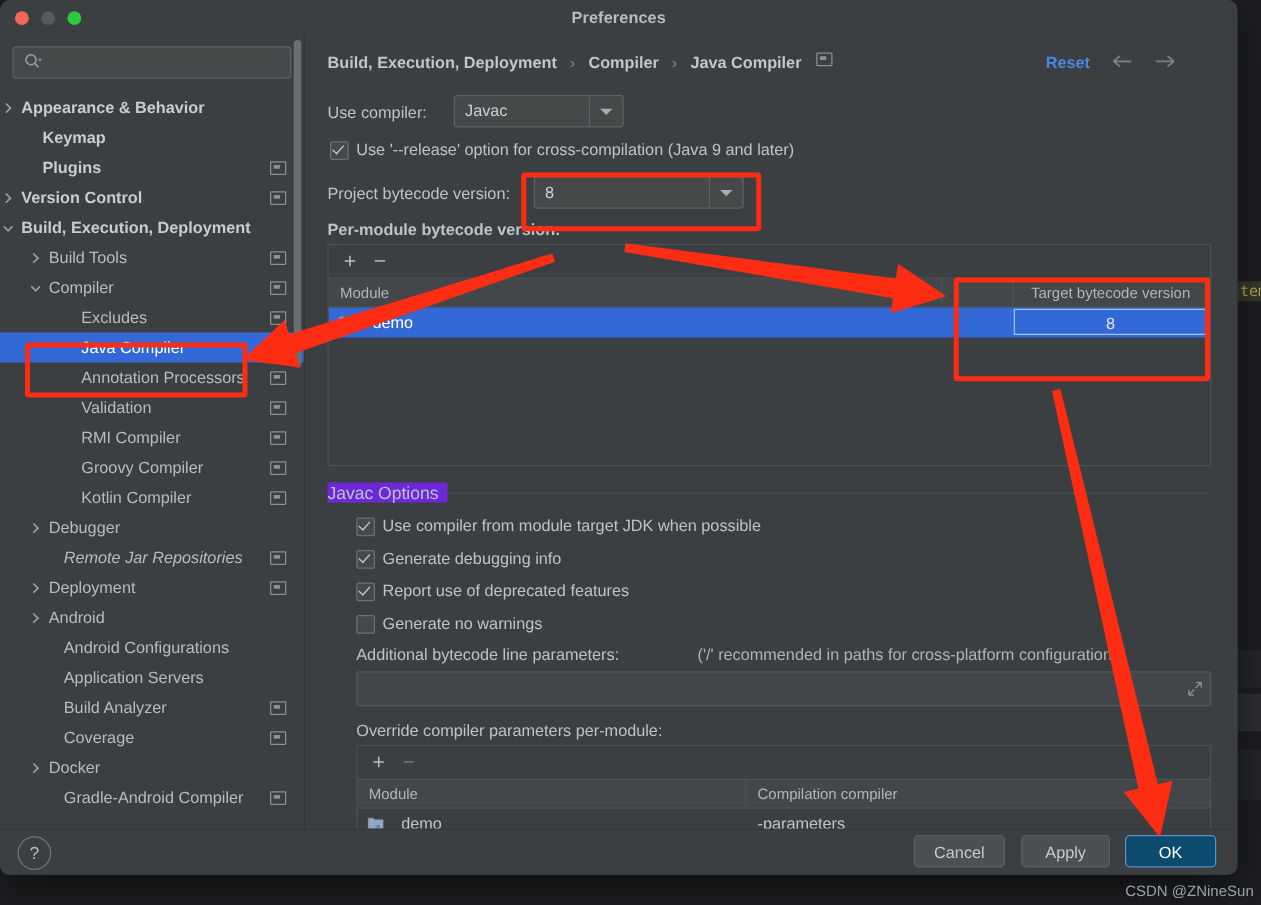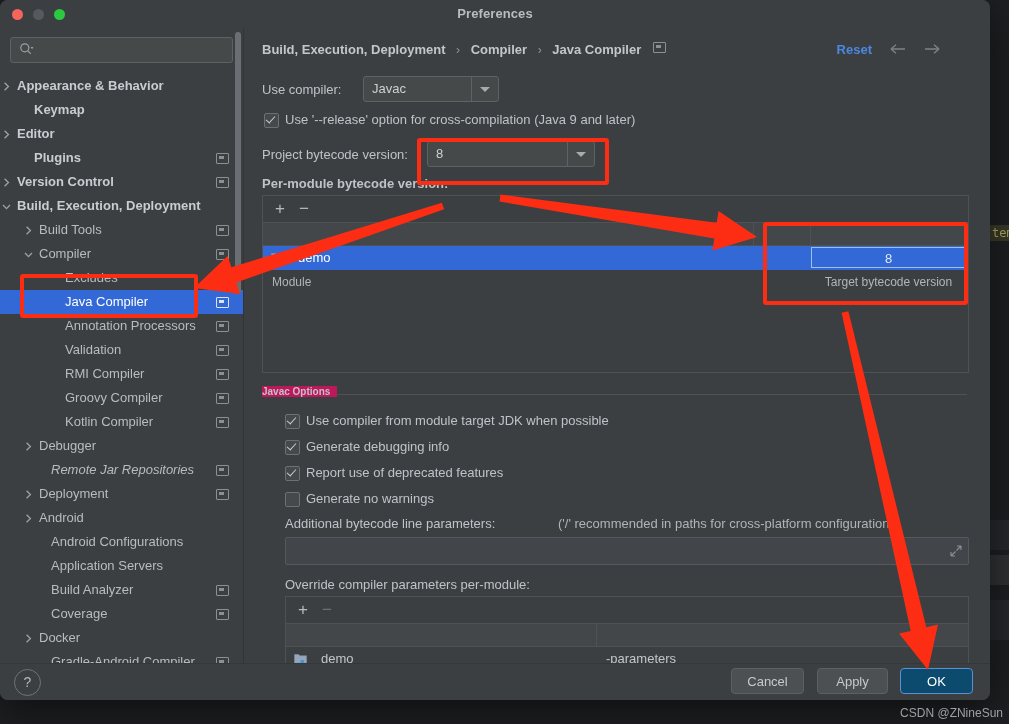--- a/index.html
+++ b/index.html
@@ -138,42 +138,42 @@
   .tb-btn{
     position:absolute;top:4px;width:18px;height:18px;text-align:center;line-height:17px;
     font-size:17px;color:#b7bbbf;cursor:pointer;
   }
   .tb-btn.dim{color:#6f7378;}
   .tbl-head{
     position:relative;height:22px;background:#434749;border-bottom:1px solid #4e5254;
   }
   .th{
     position:absolute;top:0;height:22px;line-height:22px;font-size:12px;color:#b1b5b9;
-    padding-left:9px;box-sizing:border-box;margin-top:48px;
+    padding-left:9px;box-sizing:border-box;
   }
   .th-div{position:absolute;top:0;bottom:0;width:1px;background:#4e5254;}
   .tbl-body{position:relative;}
   .trow{position:relative;height:24px;}
   .trow.sel{background:#3369d6;}
   .cell{
     position:absolute;top:0;height:24px;line-height:24px;font-size:13px;color:#c2c6ca;
     padding-left:9px;box-sizing:border-box;white-space:nowrap;
   }
   .trow.sel .cell{color:#ffffff;}
   .cell-editor{
     position:absolute;top:1px;height:21px;line-height:21px;background:#3369d6;
     border:1px solid #9cc0f0;box-sizing:border-box;text-align:center;font-size:13px;color:#dfe7f5;
   }
   .mod-icon{
     position:absolute;left:8px;top:6px;width:13px;height:11px;
   }
 
   
   .group-sep{position:absolute;height:1px;background:#4e5254;}
-  .group-title{position:absolute;font-size:10px;color:#bfc3c8;background:#be185d;padding-right:7px;font-weight:bold;}
+  .group-title{position:absolute;font-size:14px;color:#bfc3c8;background:#6d28d9;padding-right:7px;}
 
   .text-field{
     position:absolute;background:#42464a;border:1px solid #55595c;border-radius:2px;
   }
   #expand-icon{position:absolute;right:6px;top:7px;width:12px;height:12px;}
 
   
   #footer{
     position:absolute;left:0;right:0;bottom:0;height:36px;background:#3c3f41;
     border-top:1px solid #35383a;
@@ -232,26 +232,20 @@
     </div>
     <div id="tree">
         <div class="tree-row bold">
           <svg class="tree-arrow" viewBox="0 0 11 11" style="left: 1px;">
             <path d="M3.6 1.8 L7.4 5.5 L3.6 9.2" fill="none" stroke="#9aa0a5" stroke-width="1.35"></path>
           </svg>
           <span class="tree-label" style="left: 17px;">Appearance &amp; Behavior</span>
         </div>
         <div class="tree-row bold">
           <span class="tree-label" style="left: 34px;">Keymap</span>
-        </div>
-        <div class="tree-row bold">
-          <svg class="tree-arrow" viewBox="0 0 11 11" style="left: 1px;">
-            <path d="M3.6 1.8 L7.4 5.5 L3.6 9.2" fill="none" stroke="#9aa0a5" stroke-width="1.35"></path>
-          </svg>
-          <span class="tree-label" style="left: 17px;">Editor</span>
         </div>
         <div class="tree-row bold">
           <span class="tree-label" style="left: 34px;">Plugins</span>
           <span class="cfg-badge"></span>
         </div>
         <div class="tree-row bold">
           <svg class="tree-arrow" viewBox="0 0 11 11" style="left: 1px;">
             <path d="M3.6 1.8 L7.4 5.5 L3.6 9.2" fill="none" stroke="#9aa0a5" stroke-width="1.35"></path>
           </svg>
           <span class="tree-label" style="left: 17px;">Version Control</span>

